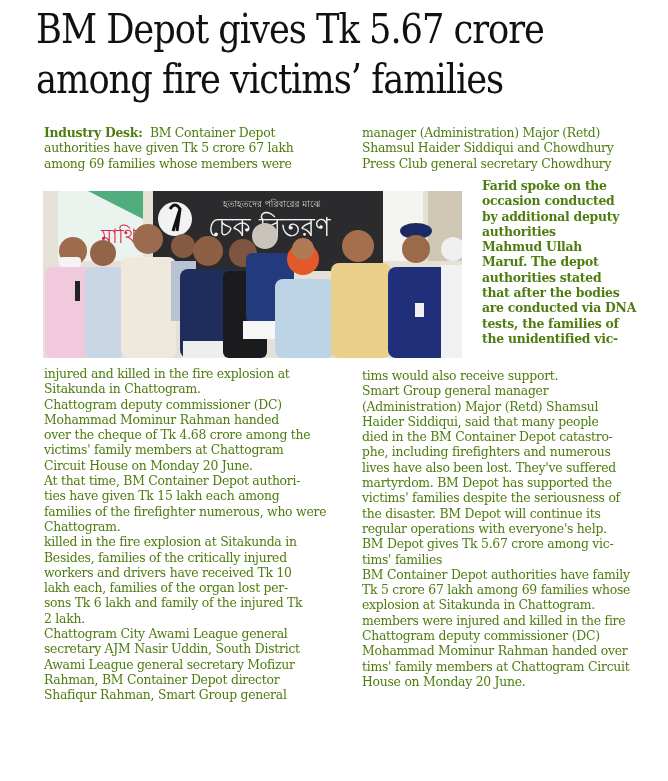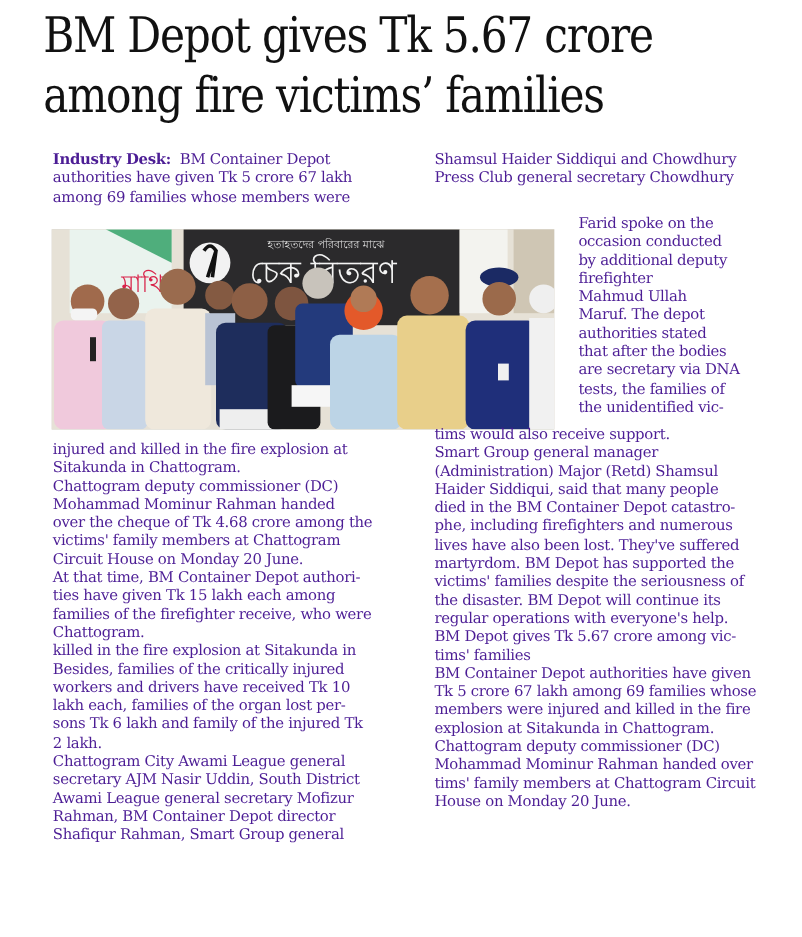--- a/index.html
+++ b/index.html
@@ -5,21 +5,21 @@
   html, body { margin: 0; padding: 0; background: #ffffff; }
   body { width: 668px; height: 781px; position: relative; overflow: hidden; color: #1a1a1a; }
   .headline {
     position: absolute; left: 36px; top: 4px; width: 620px;
     font-family: "DejaVu Serif", serif; font-size: 41px; line-height: 50px;
     letter-spacing: -1.2px; color: #111; font-weight: normal; margin: 0;
     transform: scaleX(0.86); transform-origin: left top;
   }
   .body-text {
     font-family: "DejaVu Serif", serif; font-size: 12.4px; line-height: 15.3px;
-    color: #4c1d95; letter-spacing: -0.25px;
+    color: #4d7c0f; letter-spacing: -0.25px;
   }
   .col-left { position: absolute; left: 44px; width: 310px; }
   .col-right { position: absolute; left: 362px; width: 305px; }
   .line { display: block; white-space: nowrap; }
   .dateline { font-weight: bold; }
   .photo {
     position: absolute; left: 43px; top: 191px; width: 419px; height: 167px;
     overflow: hidden; background: #d8d4cc;
   }
   .photo svg { display: block; }
@@ -33,20 +33,21 @@
   <span class="line">among fire victims’ families</span>
 </h1>
 
 <div class="col-left body-text" style="top:125px;">
   <span class="line"><span class="dateline">Industry Desk:</span>&nbsp;&nbsp;<span>BM Container Depot</span></span>
   <span class="line">authorities have given Tk 5 crore 67 lakh</span>
   <span class="line">among 69 families whose members were</span>
 </div>
 
 <div class="col-right body-text" style="top:125px;">
+  <span class="line">manager (Administration) Major (Retd)</span>
   <span class="line">Shamsul Haider Siddiqui and Chowdhury</span>
   <span class="line">Press Club general secretary Chowdhury</span>
 </div>
 
 <div class="photo">
   <svg width="419" height="167" viewBox="0 0 419 167">
     <rect x="0" y="0" width="419" height="167" fill="#e6e1d6"></rect>
     <rect x="15" y="0" width="85" height="70" fill="#eaf3ee"></rect>
     <polygon points="45,0 100,0 100,28" fill="#4fae7c"></polygon>
     <text x="58" y="52" font-size="20" fill="#d8234a" font-family="DejaVu Sans, sans-serif">মাথি</text>
@@ -105,74 +106,74 @@
       <rect x="345" y="76" width="60" height="91" rx="8" fill="#1f2f7a"></rect>
       <rect x="372" y="112" width="9" height="14" fill="#f0f0f0"></rect>
     </g>
     <g>
       <circle cx="410" cy="58" r="12" fill="#efefef"></circle>
       <rect x="398" y="74" width="21" height="93" fill="#f1f1f1"></rect>
     </g>
   </svg>
 </div>
 
-<div class="wrap-text body-text" style="top:178px;">
+<div class="wrap-text body-text" style="top:178px;font-weight:bold;">
   <span class="line">Farid spoke on the</span>
   <span class="line">occasion conducted</span>
   <span class="line">by additional deputy</span>
-  <span class="line">firefighter</span>
+  <span class="line">authorities</span>
   <span class="line">Mahmud Ullah</span>
   <span class="line">Maruf. The depot</span>
   <span class="line">authorities stated</span>
   <span class="line">that after the bodies</span>
-  <span class="line">are secretary via DNA</span>
+  <span class="line">are conducted via DNA</span>
   <span class="line">tests, the families of</span>
   <span class="line">the unidentified vic-</span>
 </div>
 
 <div class="col-left body-text" style="top:366px;" id="left-body">
     <span class="line">injured and killed in the fire explosion at</span>
     <span class="line">Sitakunda in Chattogram.</span>
     <span class="line">Chattogram deputy commissioner (DC)</span>
     <span class="line">Mohammad Mominur Rahman handed</span>
     <span class="line">over the cheque of Tk 4.68 crore among the</span>
     <span class="line">victims' family members at Chattogram</span>
     <span class="line">Circuit House on Monday 20 June.</span>
     <span class="line">At that time, BM Container Depot authori-</span>
     <span class="line">ties have given Tk 15 lakh each among</span>
-    <span class="line">families of the firefighter receive, who were</span>
+    <span class="line">families of the firefighter numerous, who were</span>
     <span class="line">Chattogram.</span>
     <span class="line">killed in the fire explosion at Sitakunda in</span>
     <span class="line">Besides, families of the critically injured</span>
     <span class="line">workers and drivers have received Tk 10</span>
     <span class="line">lakh each, families of the organ lost per-</span>
     <span class="line">sons Tk 6 lakh and family of the injured Tk</span>
     <span class="line">2 lakh.</span>
     <span class="line">Chattogram City Awami League general</span>
     <span class="line">secretary AJM Nasir Uddin, South District</span>
     <span class="line">Awami League general secretary Mofizur</span>
     <span class="line">Rahman, BM Container Depot director</span>
     <span class="line">Shafiqur Rahman, Smart Group general</span>
   </div>
 
-<div class="col-right body-text" style="top:354px;" id="right-body">
+<div class="col-right body-text" style="top:368px;" id="right-body">
     <span class="line">tims would also receive support.</span>
     <span class="line">Smart Group general manager</span>
     <span class="line">(Administration) Major (Retd) Shamsul</span>
     <span class="line">Haider Siddiqui, said that many people</span>
     <span class="line">died in the BM Container Depot catastro-</span>
     <span class="line">phe, including firefighters and numerous</span>
     <span class="line">lives have also been lost. They've suffered</span>
     <span class="line">martyrdom. BM Depot has supported the</span>
     <span class="line">victims' families despite the seriousness of</span>
     <span class="line">the disaster. BM Depot will continue its</span>
     <span class="line">regular operations with everyone's help.</span>
     <span class="line">BM Depot gives Tk 5.67 crore among vic-</span>
     <span class="line">tims' families</span>
-    <span class="line">BM Container Depot authorities have given</span>
+    <span class="line">BM Container Depot authorities have family</span>
     <span class="line">Tk 5 crore 67 lakh among 69 families whose</span>
+    <span class="line">explosion at Sitakunda in Chattogram.</span>
     <span class="line">members were injured and killed in the fire</span>
-    <span class="line">explosion at Sitakunda in Chattogram.</span>
     <span class="line">Chattogram deputy commissioner (DC)</span>
     <span class="line">Mohammad Mominur Rahman handed over</span>
     <span class="line">tims' family members at Chattogram Circuit</span>
     <span class="line">House on Monday 20 June.</span>
   </div>
 
 </body></html>

